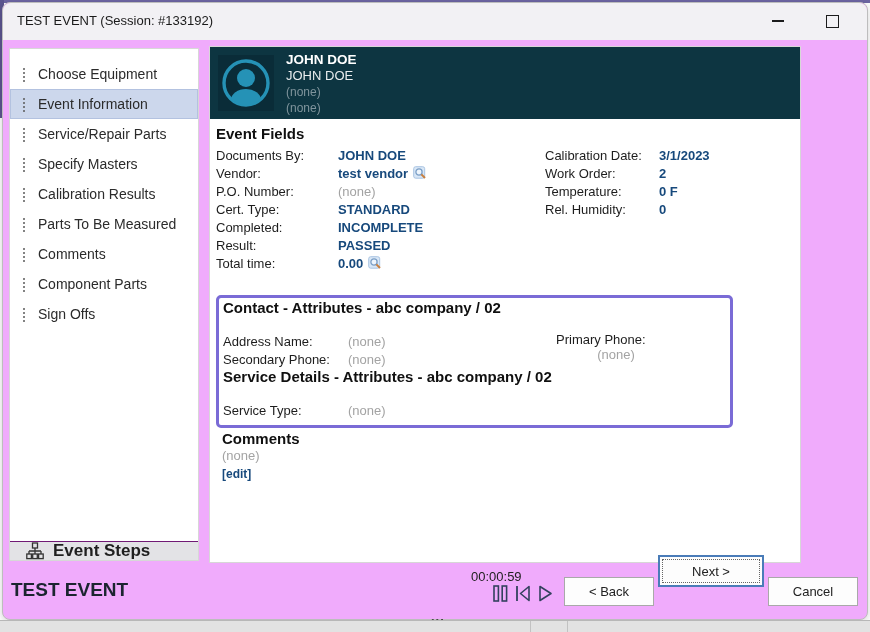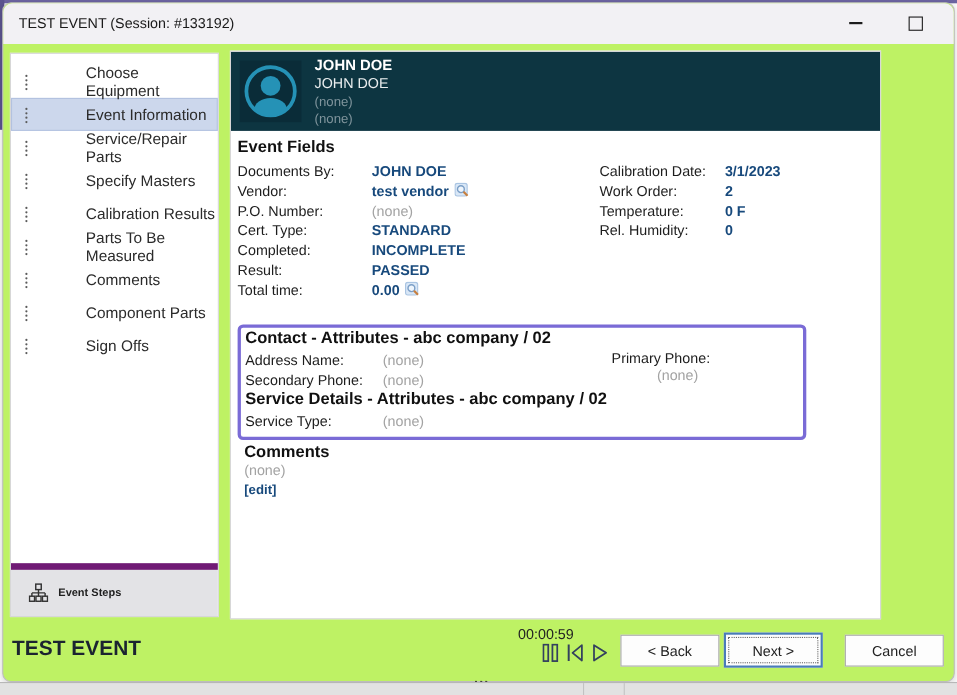--- a/index.html
+++ b/index.html
@@ -10,51 +10,51 @@
   }
   
   .edge-top { position:absolute; left:0; top:0; width:870px; height:3px; background:#6e66a4; }
   .edge-left { position:absolute; left:0; top:0; width:4px; height:118px; background:#5c5590; }
   .bottom-strip { position:absolute; left:0; top:620px; width:870px; height:12px; background:#e2e2e2; border-top:1px solid #b7b7b7; }
   .bottom-strip .vline { position:absolute; top:0; width:1px; height:12px; background:#c2c2c2; }
 
   
   .dialog {
     position:absolute; left:2px; top:2px; width:866px; height:618px;
-    background:#bef264; border:1px solid #bdbdbd; border-radius:8px;
+    background:#f0abfc; border:1px solid #bdbdbd; border-radius:8px;
     box-shadow:0 2px 8px rgba(0,0,0,.18);
   }
   .titlebar { position:absolute; left:0; top:0; right:0; height:37px; border-radius:8px 8px 0 0; background:#f2f1f4; }
   .titlebar-text { position:absolute; left:14px; top:10px; font-size:13px; color:#1a1a1a; }
   .win-btn { position:absolute; top:0; width:46px; height:36px; display:flex; align-items:center; justify-content:center; cursor:default; }
   .btn-min { right:66px; }
   .btn-max { right:12px; }
   .glyph-min { width:12px; height:2px; background:#1c1c1c; }
   .glyph-max { width:13px; height:13px; border:1.4px solid #1c1c1c; }
 
   
   .sidebar {
     position:absolute; left:6px; top:45px; width:190px; height:513px;
     background:#ffffff; border:1px solid #d7d7d7; display:flex; flex-direction:column;
   }
   .side-items { flex:1; padding-top:10px; }
   .side-item {
     display:flex; align-items:center; height:30px; padding-left:11px;
-    font-size:14px; color:#2b2b2b; cursor:pointer; border:1px solid transparent;gap:40px;
+    font-size:14px; color:#2b2b2b; cursor:pointer; border:1px solid transparent;
   }
   .side-item.selected { background:#ccd7ec; border-color:#b3c2e0; }
   .grip { width:4px; height:14px; position:relative; margin-right:12px; flex:0 0 auto; }
   .grip::before {
     content:""; position:absolute; left:1px; top:1px; width:2px; height:2px; border-radius:50%;
     background:#5a5a5a; box-shadow:0 4px 0 #5a5a5a, 0 8px 0 #5a5a5a, 0 12px 0 #5a5a5a;
   }
   .side-footer {
-    height:48px; background:#e3e3e6; border-top:6px solid #701a75;
+    height:19px; background:#e3e3e6; border-top:1px solid #701a75;
     display:flex; align-items:center; padding-left:16px; gap:9px; cursor:pointer;
-    font-size:10px; font-weight:bold; color:#1f1f1f;
+    font-size:17px; font-weight:bold; color:#1f1f1f;
   }
 
   
   .content { position:absolute; left:206px; top:43px; width:592px; height:517px; background:#ffffff; border:1px solid #d7d7d7; overflow:hidden; }
   .person-band { height:72px; background:#0d3541; display:flex; padding:8px; gap:12px; }
   .avatar { width:56px; height:56px; background:#0a2c38; flex:0 0 auto; }
   .person-lines { display:flex; flex-direction:column; justify-content:center; line-height:16px; padding-top:1px; }
   .p-bold { color:#ffffff; font-weight:bold; font-size:13.5px; }
   .p-reg  { color:#e9edee; font-size:13px; }
   .p-mut  { color:#7f949c; font-size:12px; }
@@ -71,21 +71,21 @@
   .col-right .flabel { width:114px; }
   .fvalue { font-size:13px; font-weight:bold; color:#17497c; display:flex; align-items:center; gap:5px; }
   .fvalue.muted { color:#a3a3a3; font-weight:normal; }
   .view-ic { width:14px; height:14px; display:inline-block; cursor:pointer; }
 
   
   .attr-box {
     position:relative; margin:-3px 63px 0 0; border:3px solid #7a6bd6; border-radius:5px;
     padding:1px 4px 6px 4px; background:transparent; z-index:2;
   }
-  .attr-grid { position:relative; margin-top:2px; }
+  .attr-grid { position:relative; margin-top:16px; }
   .arow { display:flex; height:18px; align-items:center; position:relative; }
   .arow .flabel { width:125px; }
   .a-right { position:absolute; left:333px; top:0; display:flex; align-items:center; height:18px;flex-direction:column; }
   .a-right .flabel { width:120px; }
 
   .comments-wrap { padding:2px 0 0 6px; }
   .muted-line { font-size:13px; color:#a3a3a3; line-height:17px; }
   .edit-link { font-size:12px; font-weight:bold; color:#17497c; cursor:pointer; line-height:18px; display:inline-block; }
 
   
@@ -93,21 +93,21 @@
   .timer-block { position:absolute; left:468px; top:566px; width:104px; text-align:left; }
   .timer-text { font-size:13px; color:#222222; }
   .pb-icons { margin-top:1px; display:flex; justify-content:center; gap:7px; }
   .pb { cursor:pointer; display:flex; align-items:center; }
 
   .dlg-btn {
     position:absolute; height:29px; width:90px; background:#fdfdfd; border:1px solid #a9a9a9;
     font-family:"Liberation Sans", sans-serif; font-size:13px; color:#222; cursor:pointer;
   }
   .btn-back { left:561px; top:574px; }
-  .btn-next { left:655px; top:572px; height:32px; width:90px; border:2px solid #4a7cb8; outline:1px dotted #666; outline-offset:-5px; }
+  .btn-next { left:655px; top:552px; height:32px; width:106px; border:2px solid #4a7cb8; outline:1px dotted #666; outline-offset:-5px; }
   .btn-cancel { left:765px; top:574px; }
 
   .overflow-dots { position:absolute; left:428px; top:606px; font-size:13px; font-weight:bold; color:#444; letter-spacing:1px; cursor:pointer; }
 </style>
 </head>
 <body>
 
 <div class="edge-top"></div>
 <div class="edge-left"></div>
 

